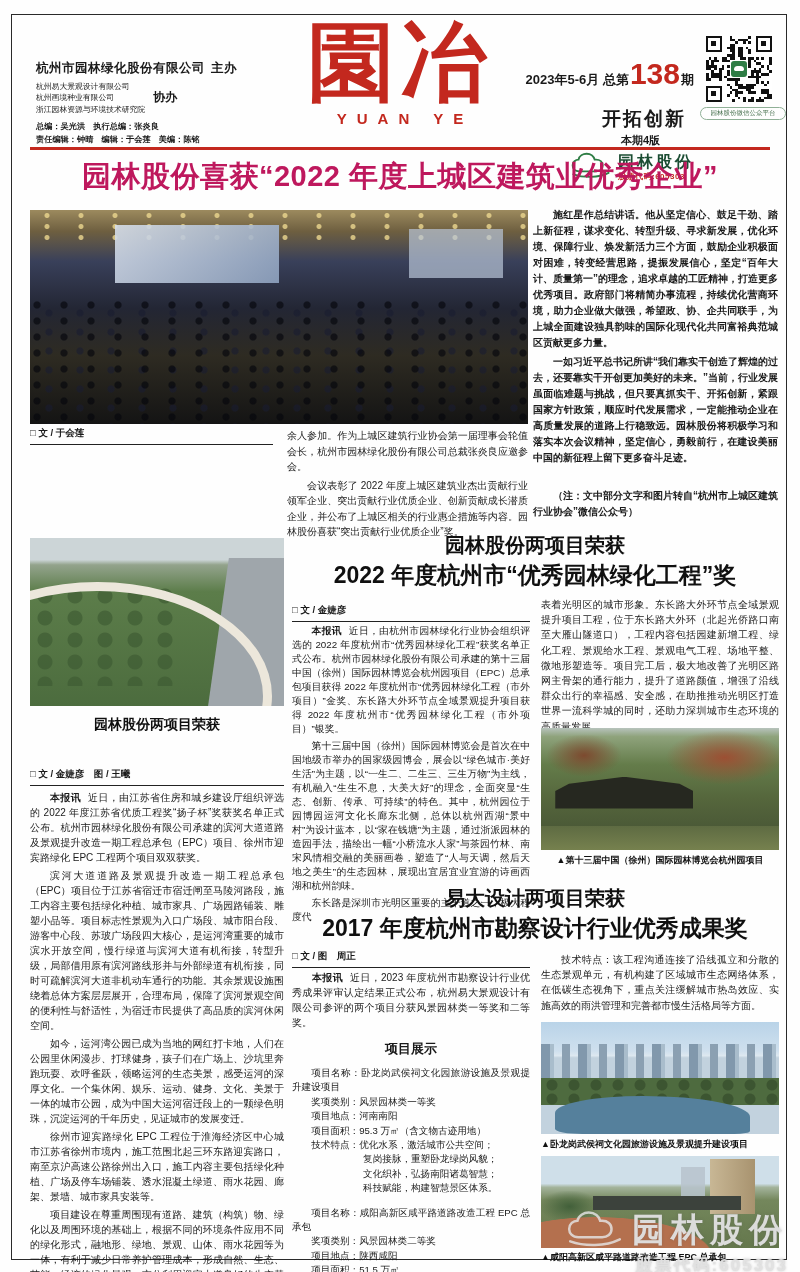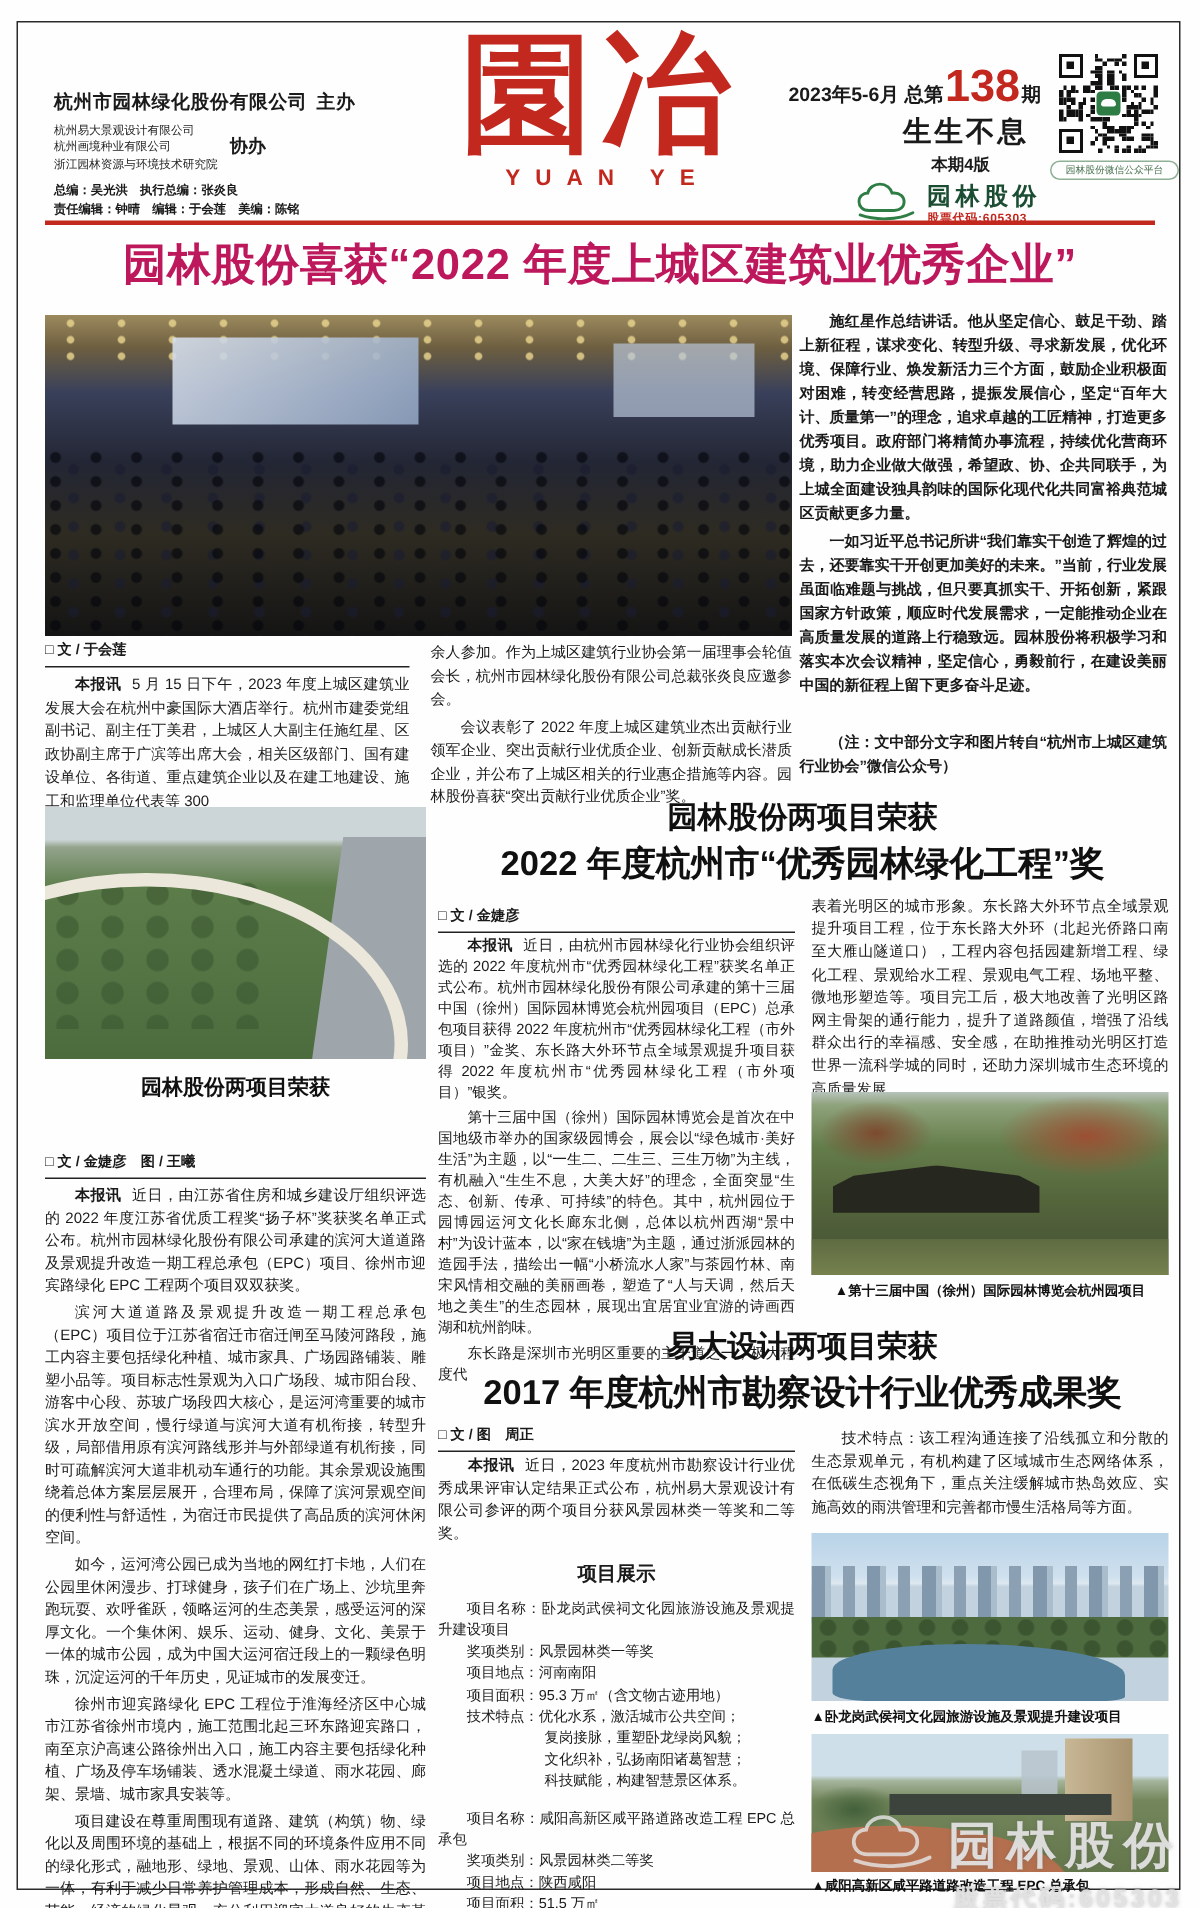--- a/index.html
+++ b/index.html
@@ -14,21 +14,21 @@
   .mh-role{margin-left:6px;}
   .mh-corow{display:flex;align-items:center;margin-top:4px;}
   .mh-colist{font-size:7.8px;line-height:1.45;color:#222;}
   .mh-corole{font-size:12px;font-weight:bold;margin-left:8px;}
   .mh-ed{font-size:8.2px;font-weight:600;margin-top:5px;line-height:1.6;}
   .mh-title{left:292px;top:18px;width:216px;text-align:center;}
   .mh-title-cn{font-family:"Liberation Serif",serif;font-weight:900;font-size:86px;line-height:1.05;color:#c3281e;letter-spacing:6px;}
   .mh-title-latin{font-size:15px;font-weight:bold;color:#c3281e;letter-spacing:10px;padding-left:10px;margin-top:2px;}
   .mh-right{left:512px;top:44px;width:182px;text-align:right;}
   .mh-issue{display:flex;justify-content:flex-end;align-items:baseline;font-size:13px;font-weight:bold;}
-  .mh-issue-num{font-size:30px;color:#c3281e;line-height:.9;margin:0 1px;}
+  .mh-issue-num{font-size:30px;color:#c3281e;line-height:.9;margin:16px 1px;}
   .mh-pub{font-size:19px;font-weight:bold;letter-spacing:2px;margin:3px 8px 0 0;}
   .mh-edition{font-size:11px;font-weight:600;margin:1px 34px 0 0;}
   .mh-logorow{display:flex;justify-content:flex-end;align-items:center;margin-top:4px;}
   .mh-brandcol{text-align:left;margin-left:5px;}
   .mh-brand{font-size:16px;font-weight:bold;color:#1b4d33;letter-spacing:3px;line-height:1.1;}
   .mh-stock{font-size:8px;font-weight:bold;color:#c3281e;letter-spacing:.5px;}
   .qr{left:706px;top:36px;width:66px;height:66px;background:#fff;}
   .qr-find{position:absolute;width:16px;height:16px;border:2.6px solid #111;box-sizing:border-box;}
   .qr-find i{position:absolute;left:3px;top:3px;width:5px;height:5px;background:#111;}
   .qr-center{position:absolute;left:25px;top:25px;width:16px;height:16px;background:#2e7d45;border-radius:3px;}
@@ -124,21 +124,21 @@
     <div class="mh-title-latin">YUAN YE</div>
   </div>
 
   <div class="abs mh-right">
     <div class="mh-issue">
       <span>2023年5-6月</span>&nbsp;
       <span>总第</span>
       <span class="mh-issue-num">138</span>
       <span>期</span>
     </div>
-    <div class="mh-pub">生生不息</div>
+    <div class="mh-pub">开拓创新</div>
     <div class="mh-edition">本期4版</div>
     <div class="mh-logorow">
       <span>
         <svg width="44" height="27" viewBox="0 0 60 36">
           <path d="M14 26c-6 0-9-4-9-8 0-5 4-8 8-8 1-5 6-8 11-8 6 0 10 4 11 8h2c5 0 9 3 9 8s-4 8-9 8z" fill="none" stroke="#2e7d45" stroke-width="2.6"></path>
           <path d="M6 30c14 5 34 5 48-2" fill="none" stroke="#2e7d45" stroke-width="2.6" stroke-linecap="round"></path>
         </svg>
       </span>
       <span class="mh-brandcol">
         <div class="mh-brand">园林股份</div>
@@ -349,23 +349,20 @@
     <div class="conf-heads"></div>
   </div>
 
   <div class="abs" style="left:533px;top:207px;width:245px;font-weight:bold;">
     <p class="body-p" style="line-height:1.6;">施红星作总结讲话。他从坚定信心、鼓足干劲、踏上新征程，谋求变化、转型升级、寻求新发展，优化环境、保障行业、焕发新活力三个方面，鼓励企业积极面对困难，转变经营思路，提振发展信心，坚定“百年大计、质量第一”的理念，追求卓越的工匠精神，打造更多优秀项目。政府部门将精简办事流程，持续优化营商环境，助力企业做大做强，希望政、协、企共同联手，为上城全面建设独具韵味的国际化现代化共同富裕典范城区贡献更多力量。</p>
     <p class="body-p" style="line-height:1.6;">一如习近平总书记所讲“我们靠实干创造了辉煌的过去，还要靠实干开创更加美好的未来。”当前，行业发展虽面临难题与挑战，但只要真抓实干、开拓创新，紧跟国家方针政策，顺应时代发展需求，一定能推动企业在高质量发展的道路上行稳致远。园林股份将积极学习和落实本次会议精神，坚定信心，勇毅前行，在建设美丽中国的新征程上留下更多奋斗足迹。</p>
     <p class="body-p" style="line-height:1.6;margin-top:22px;">（注：文中部分文字和图片转自“杭州市上城区建筑行业协会”微信公众号）</p>
   </div>
 
   <div class="abs byline" style="left:30px;top:427px;width:243px;">□ 文 / 于会莲</div>
-  <div class="abs" style="left:30px;top:449px;width:243px;">
-    <p class="body-p"><span class="lead">本报讯</span><span>5 月 15 日下午，2023 年度上城区建筑业发展大会在杭州中豪国际大酒店举行。杭州市建委党组副书记、副主任丁美君，上城区人大副主任施红星、区政协副主席于广滨等出席大会，相关区级部门、国有建设单位、各街道、重点建筑企业以及在建工地建设、施工和监理单位代表等 300</span></p>
-  </div>
   <div class="abs" style="left:287px;top:428px;width:241px;">
     <p class="body-p noind">余人参加。作为上城区建筑行业协会第一届理事会轮值会长，杭州市园林绿化股份有限公司总裁张炎良应邀参会。</p>
     <p class="body-p">会议表彰了 2022 年度上城区建筑业杰出贡献行业领军企业、突出贡献行业优质企业、创新贡献成长潜质企业，并公布了上城区相关的行业惠企措施等内容。园林股份喜获“突出贡献行业优质企业”奖。</p>
   </div>
 
   <div class="abs sec-head" style="left:290px;top:531px;width:490px;">
     <div class="l1">园林股份两项目荣获</div>
     <div class="l2">2022 年度杭州市“优秀园林绿化工程”奖</div>
   </div>
   <div class="abs byline" style="left:292px;top:604px;width:238px;">□ 文 / 金婕彦</div>

